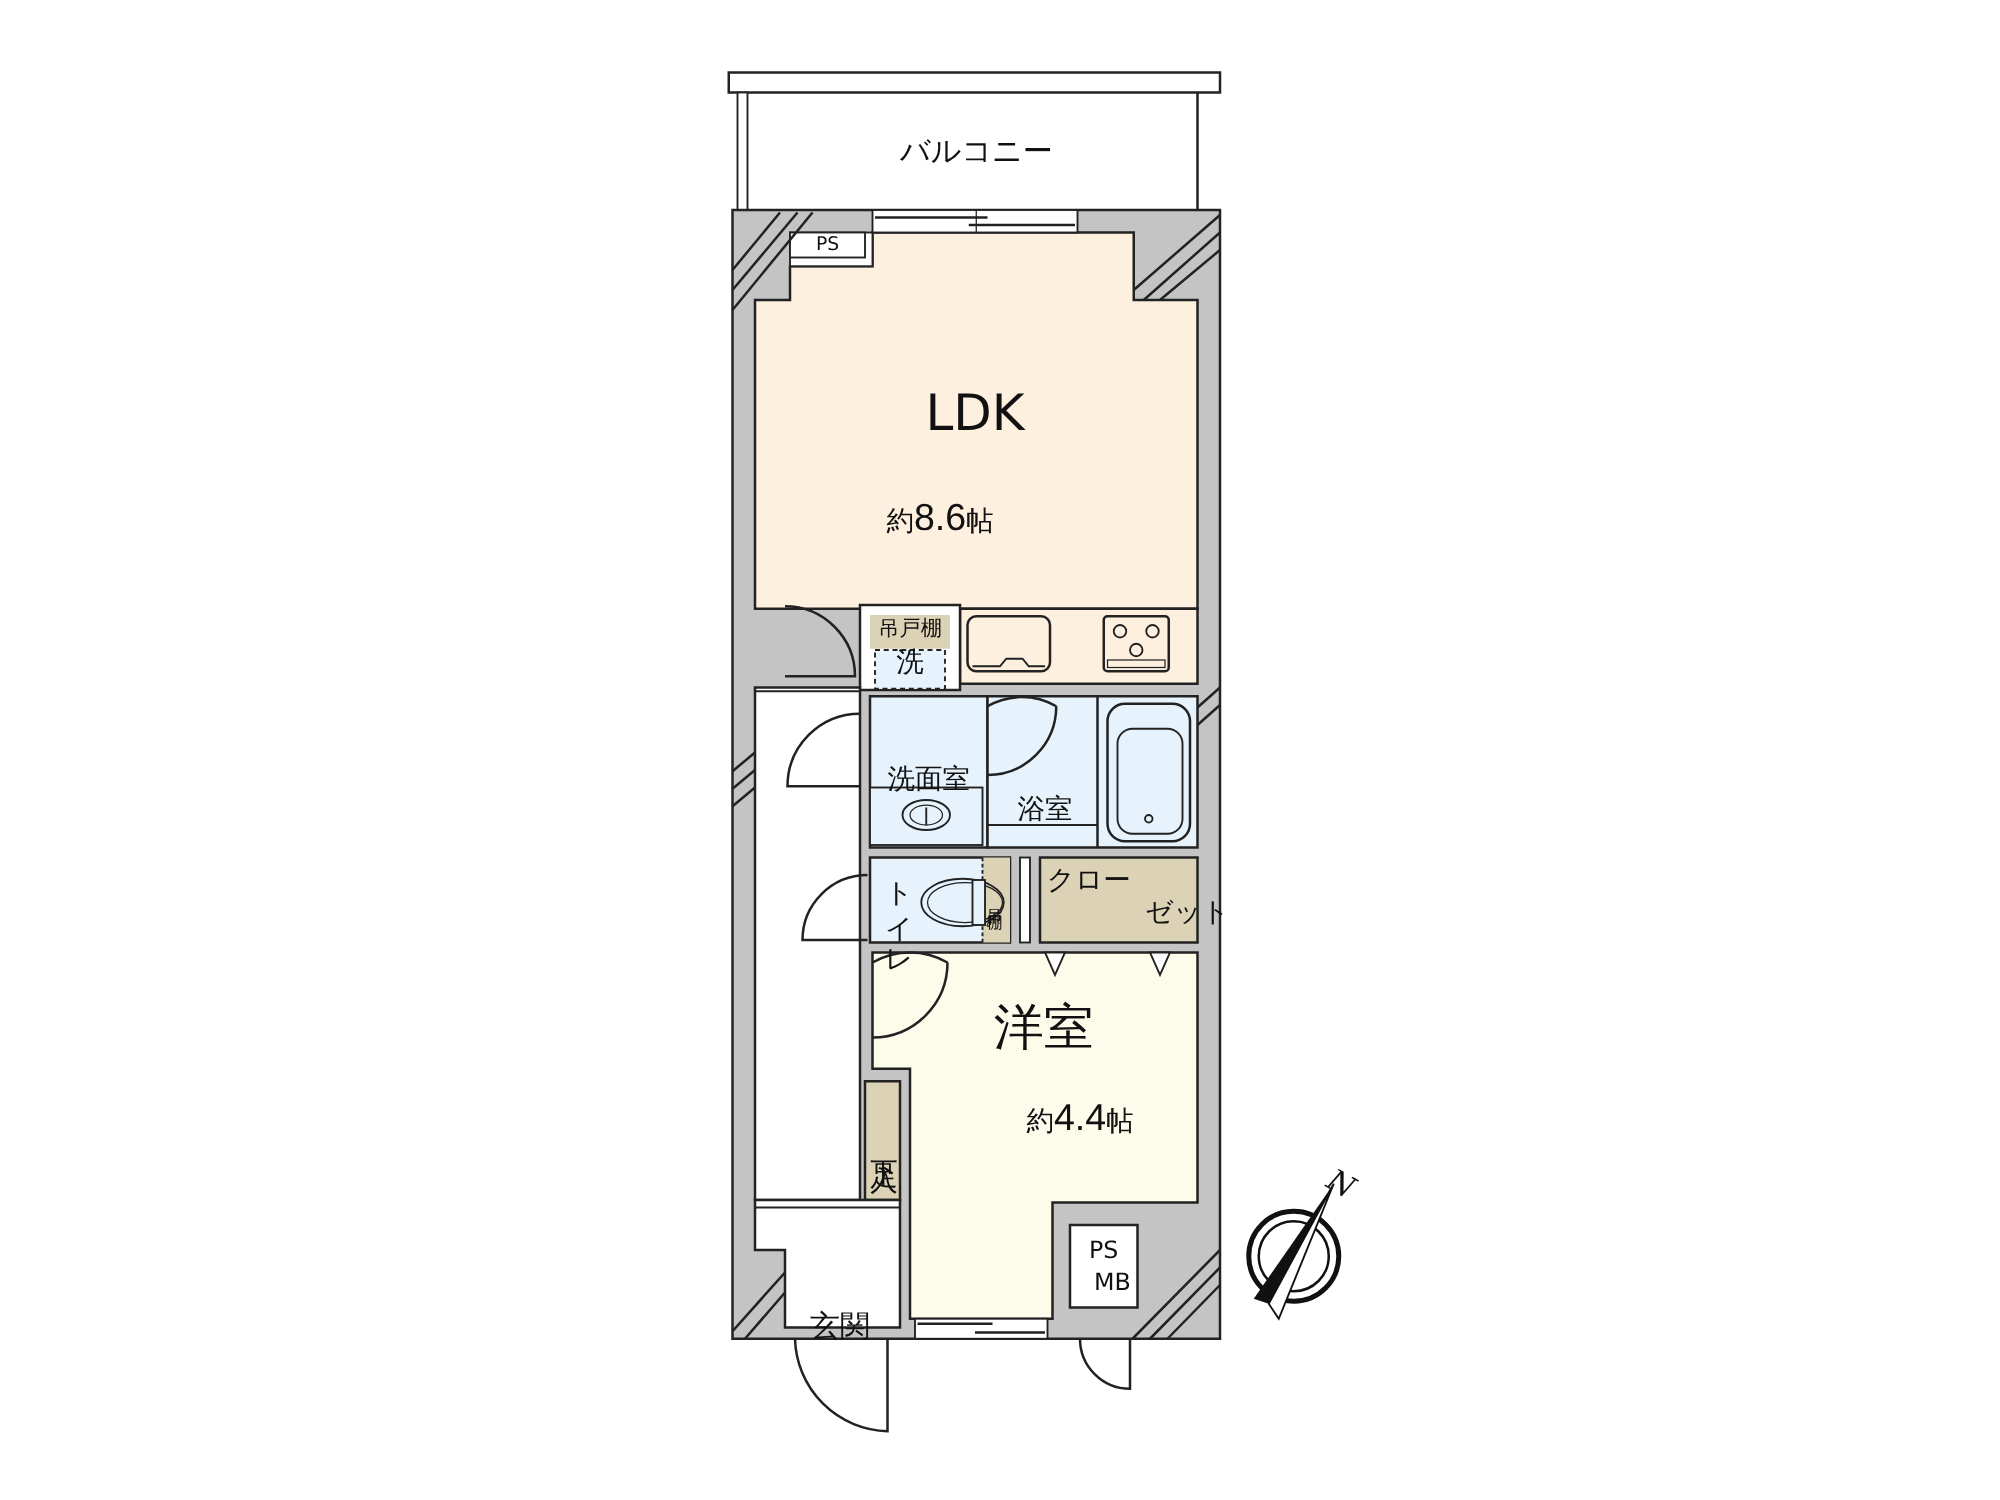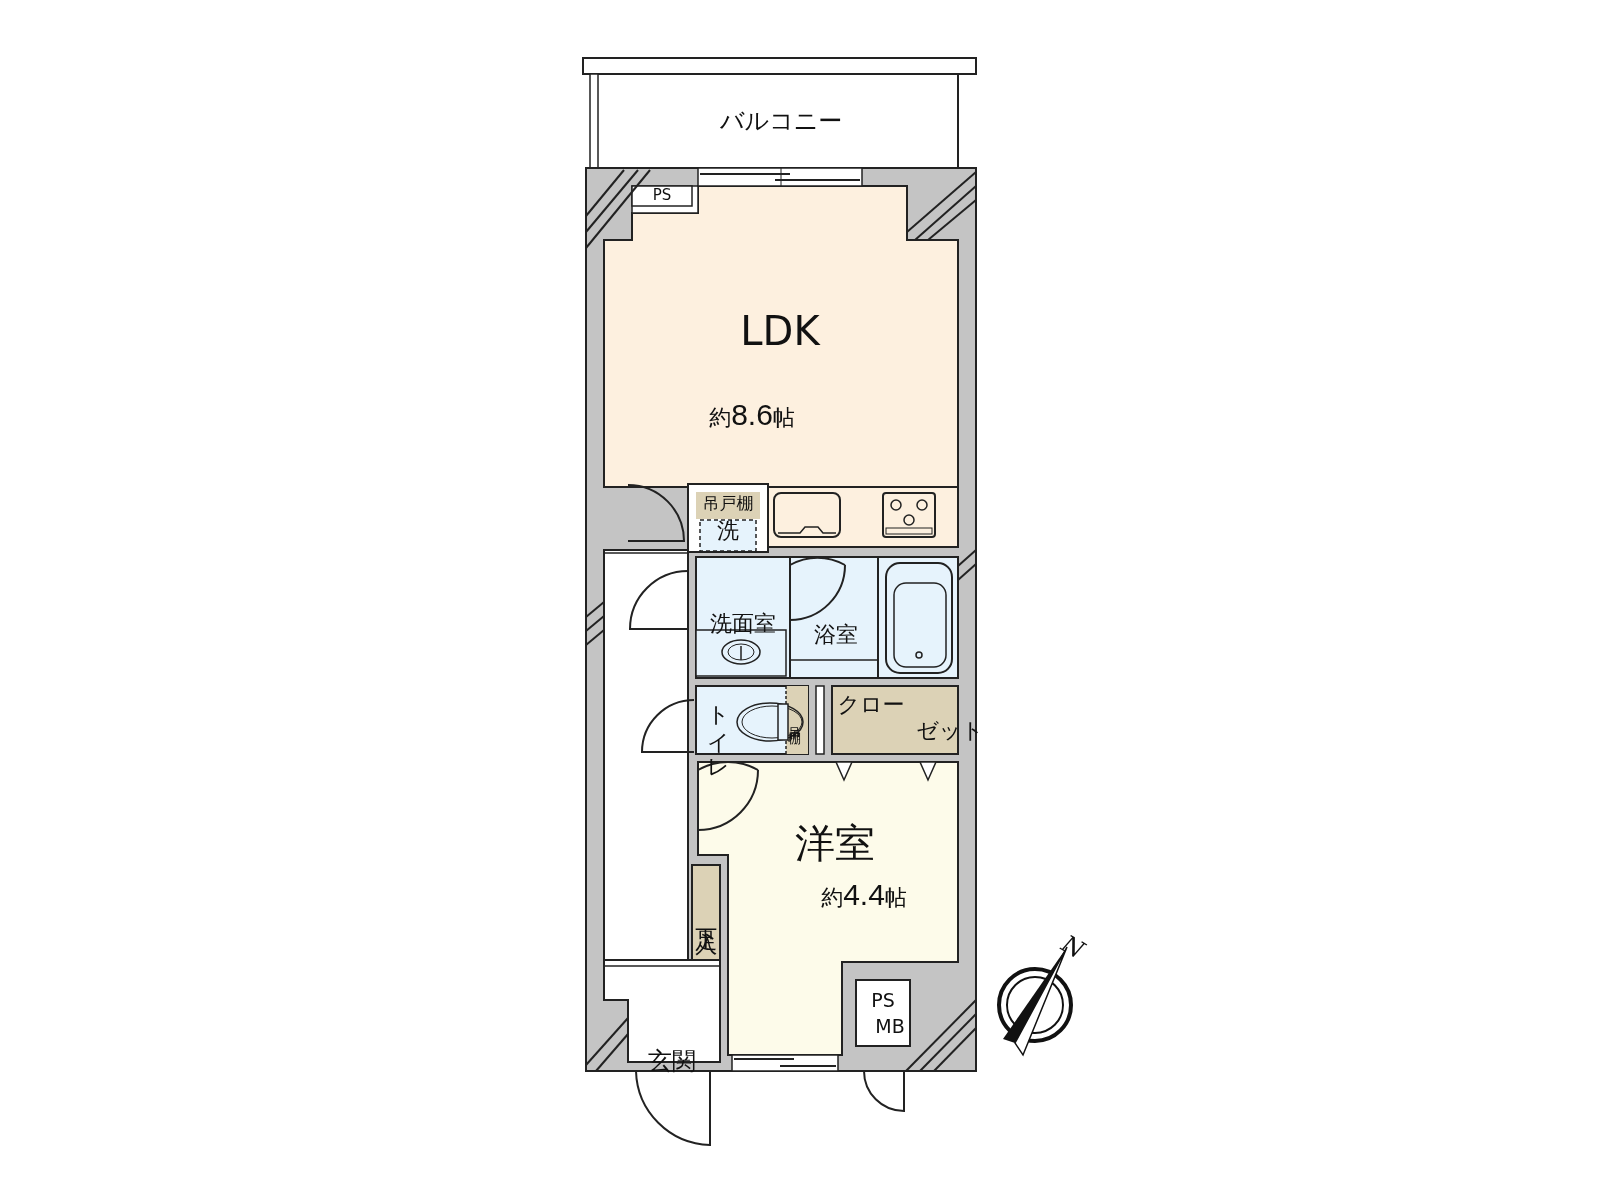--- a/index.html
+++ b/index.html
@@ -149,29 +149,29 @@
 
 <div class="lbl lbl-big" style="left:730px;top:308px;width:100px;">LDK</div>
 <div class="lbl area" style="left:672px;top:362px;width:160px;margin-top:36px;">
   <span>約</span><b>8.6</b><span>帖</span>
 </div>
 
 <div class="lbl lbl-tiny" style="left:696px;top:494px;width:64px;">吊戸棚</div>
 <div class="lbl lbl-sm" style="left:710px;top:518px;width:36px;">洗</div>
 
 <div class="lbl lbl-sm" style="left:696px;top:591px;width:94px;margin-top:20px;">洗面室</div>
-<div class="lbl lbl-sm" style="left:806px;top:622px;width:60px;">浴室</div>
+<div class="lbl lbl-sm" style="left:806px;top:635px;width:60px;">浴室</div>
 
 <div class="lbl lbl-sm vert" style="left:706px;top:690px;height:60px;">トイレ</div>
 <div class="lbl vert" style="left:786px;top:688px;font-size:13px;height:64px;">吊戸棚</div>
 
 <div class="lbl lbl-sm" style="left:821px;top:692px;width:100px;">クロー</div>
 <div class="lbl lbl-sm" style="left:900px;top:718px;width:100px;">ゼット</div>
 
-<div class="lbl lbl-big" style="left:790px;top:820px;width:90px;text-align:center;">洋室</div>
+<div class="lbl lbl-big" style="left:790px;top:799px;width:90px;text-align:center;">洋室</div>
 <div class="lbl area" style="left:784px;top:878px;width:160px;">
   <span>約</span><b>4.4</b><span>帖</span>
 </div>
 
 <div class="lbl lbl-sm vert" style="left:694px;top:872px;height:84px;">下足入</div>
 <div class="lbl lbl-mid" style="left:632px;top:1048px;width:80px;">玄関</div>
 
 <div class="lbl lbl-tiny" style="left:858px;top:990px;width:50px;font-size:19px;">PS</div>
 <div class="lbl lbl-tiny" style="left:858px;top:1016px;width:64px;font-size:19px;">MB</div>
 

